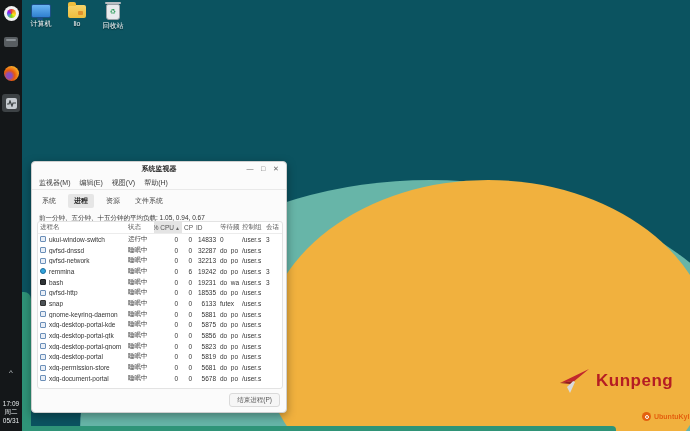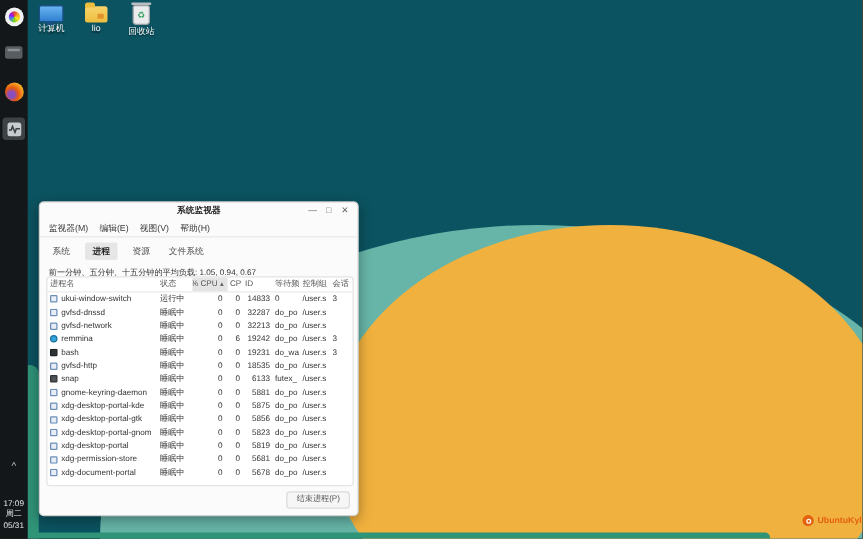--- a/index.html
+++ b/index.html
@@ -100,20 +100,28 @@
     </div>
     <div class="dicon" style="left:38px;">
       <div class="glyph-folder"></div>
       <span class="lbl">lio</span>
     </div>
     <div class="dicon" style="left:74px;">
       <div class="glyph-trash">♻</div>
       <span class="lbl">回收站</span>
     </div>
 
+    <div id="kunpeng">
+      <svg width="32" height="26" viewBox="0 0 32 26">
+        <polygon points="31,1 2,15 15,13 9,19" fill="#c1272d"></polygon>
+        <polygon points="15,13 9,19 12,25 17,14" fill="#d9dadb"></polygon>
+        <polygon points="2,15 15,13 12,16" fill="#8f1d21"></polygon>
+      </svg>
+      <span class="ktext">Kunpeng</span>
+    </div>
     <div id="ubuntukylin">
       <span class="uk-circle"></span>
       <span class="uktext">UbuntuKylin</span>
     </div>
   </div>
 
   <div id="win">
     <div id="titlebar">
       <div id="win-title">系统监视器</div>
       <div class="win-ctrl" id="ctrl-min">—</div>

